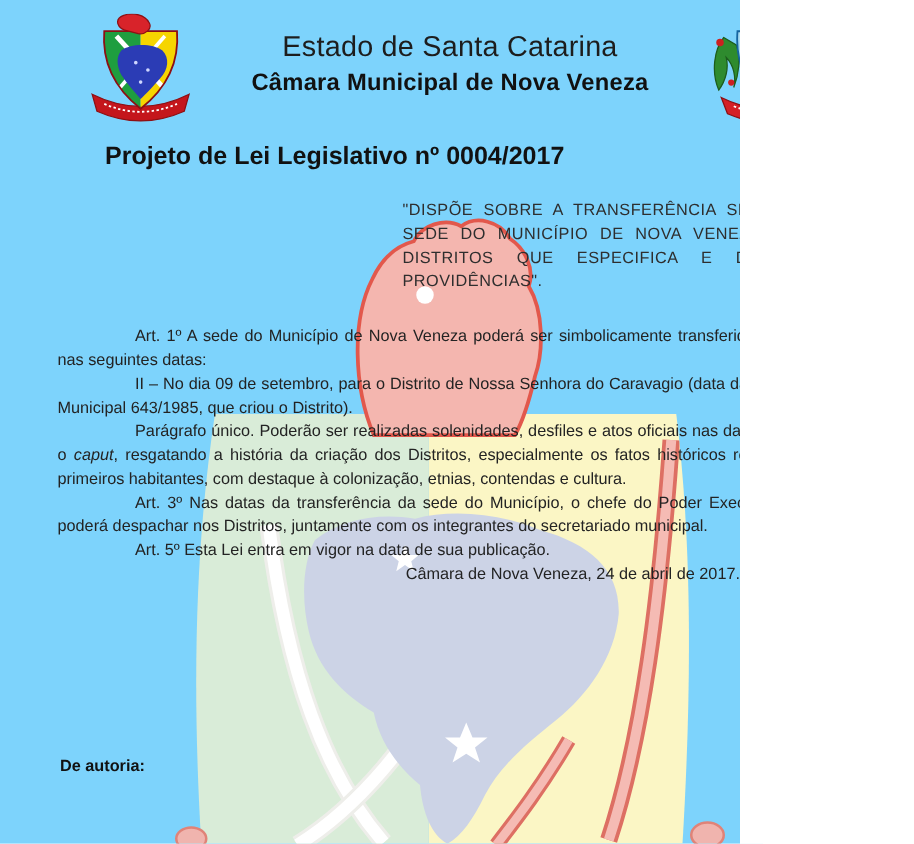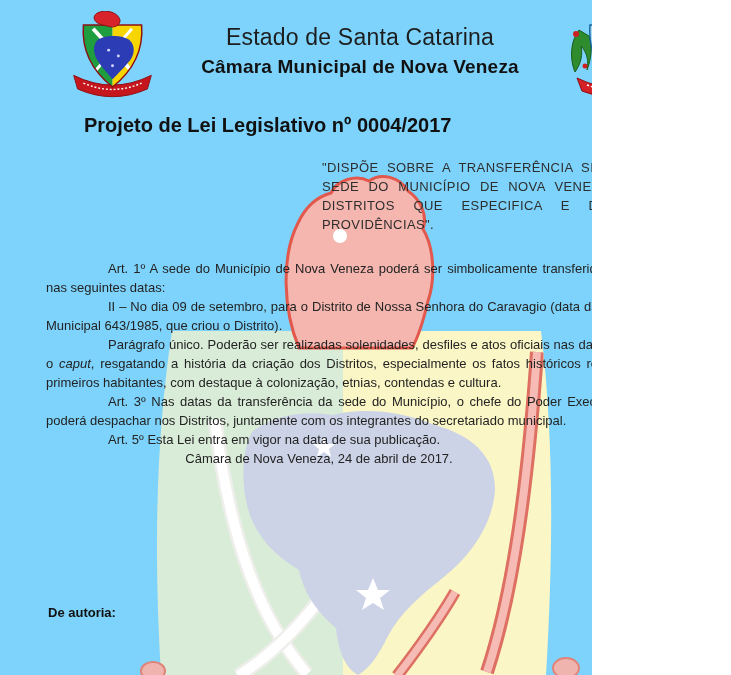--- a/index.html
+++ b/index.html
@@ -37,21 +37,21 @@
     position: absolute; left: 322px; top: 158px; width: 360px;
     font-size: 13px; line-height: 19px; color: #2e2e2e;
     text-align: justify; letter-spacing: 0.4px; z-index: 2;
   }
   .body-block {
     position: absolute; left: 46px; top: 259px; width: 638px;
     font-size: 13px; line-height: 19px; color: #232323;
     text-align: justify; z-index: 2;
   }
   .body-p { text-indent: 62px; }
-  .dateline { text-align: center; text-indent: 0; margin-right: 92px; }
+  .dateline { text-align: right; text-indent: 0; margin-right: 92px; }
   .authorship {
     position: absolute; left: 48px; top: 605px;
     font-size: 13px; font-weight: 700; color: #111; z-index: 2;
   }
   .signature {
     position: absolute; left: 46px; top: 636px; width: 615px;
     text-align: center; font-size: 13.5px; line-height: 19px;
     font-weight: 700; color: #111; z-index: 2;
   }
   .italic { font-style: italic; }

